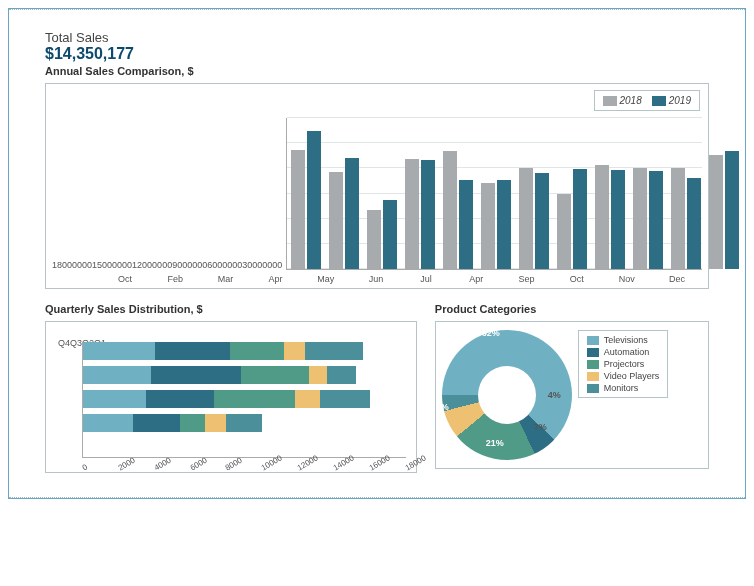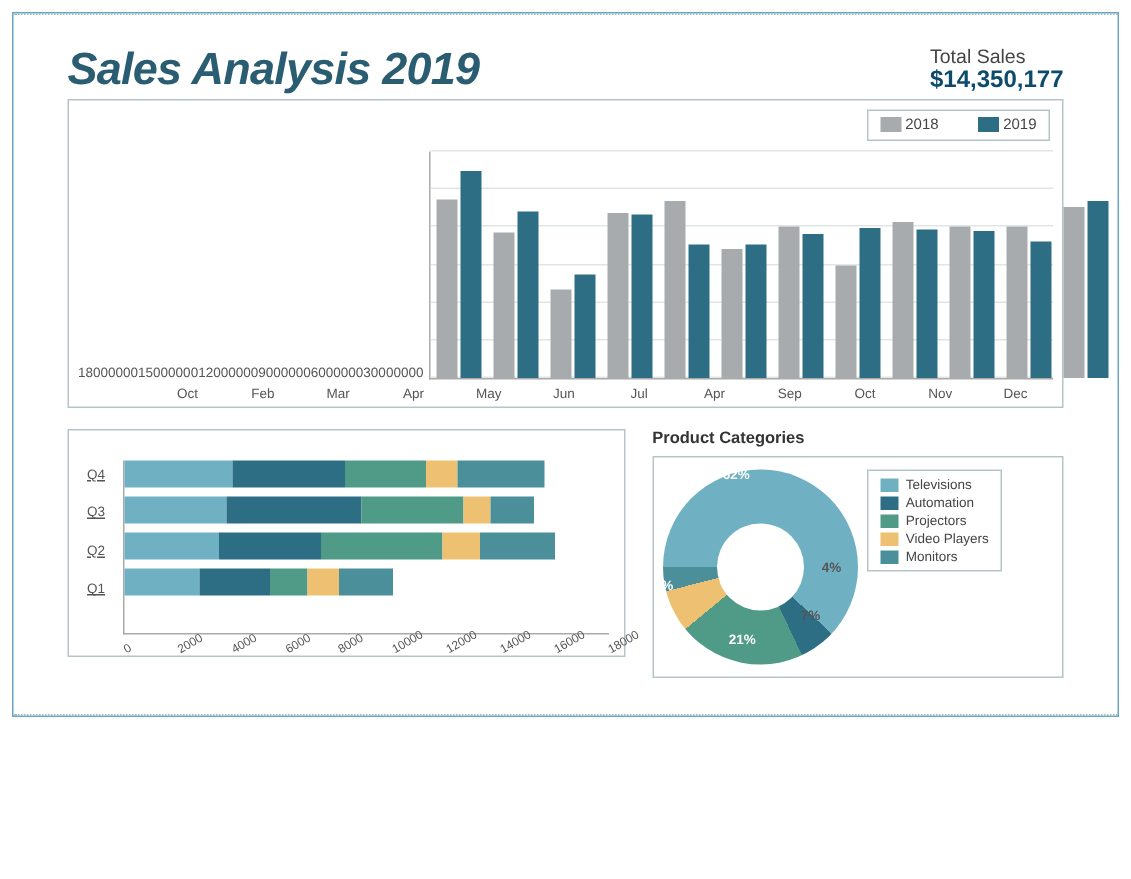--- a/index.html
+++ b/index.html
@@ -7,39 +7,39 @@
 .page-border { border: 1px solid #6aa6c4; margin: 8px; padding: 0; }
 .dotted-band { border-top: 1px dotted #9bb; border-bottom: 1px dotted #9bb; }
 .report { padding: 20px 36px 24px 36px; }
 .header-row { display: flex; justify-content: space-between; align-items: flex-start; margin-bottom: 2px; }
 .title { font-size: 30px; font-weight: bold; color: #2a5d71; font-style: italic; letter-spacing: -0.5px; }
 .total-label { font-size: 13px; color: #444; text-align: left; }
 .total-value { font-size: 16px; font-weight: bold; color: #0c4a6e; text-align: right; }
 .daterange { font-size: 10px; color: #555; margin-bottom: 18px; }
 .section-title { font-size: 11px; font-weight: bold; color: #333; margin-bottom: 6px; }
 .chart-box { border: 1px solid #b5c5c7; padding: 6px 6px 4px 6px; position: relative; }
-.legend { position: absolute; top: 6px; right: 8px; border: 1px solid #b5c5c7; background: #fff; padding: 4px 8px; display: flex; gap: 26px; font-size: 10px; color: #444; align-items: center; }
+.legend { position: absolute; top: 6px; right: 8px; border: 1px solid #b5c5c7; background: #fff; padding: 4px 8px; display: flex; gap: 10px; font-size: 10px; color: #444; align-items: center; font-style: italic; }
 .swatch { display: inline-block; width: 14px; height: 10px; vertical-align: middle; margin-right: 3px; }
 .barchart { display: flex; align-items: flex-end; height: 180px; padding-top: 28px; }
 .y-axis { display: flex; flex-direction: row; justify-content: space-between; align-items: flex-end; font-size: 9px; color: #555; height: 152px; padding-right: 4px; }
 .plot { flex: 1; position: relative; height: 152px; border-left: 1px solid #aaa; border-bottom: 1px solid #aaa; }
 .gridlines { position: absolute; inset: 0; }
 .gridline { position: absolute; left: 0; right: 0; border-top: 1px solid #e0e6e6; }
 .month-cols { position: absolute; inset: 0; display: flex; }
 .month-col { flex: 1; display: flex; align-items: flex-end; justify-content: center; gap: 2px; padding: 0 4px; }
 .bar { width: 14px; }
 .bar-a { background: #a8abad; }
 .bar-b { background: #2d6e85; }
 .x-labels { display: flex; font-size: 9px; color: #555; margin-left: 48px; }
 .x-labels > div { flex: 1; text-align: center; padding-top: 4px; }
 .lower { display: flex; gap: 18px; margin-top: 14px; }
 .lower-left { width: 56%; }
 .lower-right { flex: 1; }
 .stacked { position: relative; padding: 8px 4px 16px 4px; height: 140px; }
-.stack-y { position: absolute; left: 6px; top: 10px; bottom: 28px; display: flex; flex-direction: column; justify-content: space-around; font-size: 9px; color: #555; text-decoration: underline; }
+.stack-y { position: absolute; left: 6px; top: 10px; bottom: 28px; display: flex; flex-direction: row; justify-content: space-around; font-size: 9px; color: #555; }
 .stack-plot { margin-left: 26px; height: 100%; position: relative; border-left: 1px solid #aaa; border-bottom: 1px solid #aaa; }
 .stack-row { height: 18px; margin: 6px 0; display: flex; }
 .seg { height: 100%; }
 .stack-x { position: absolute; left: 0; right: 0; bottom: -16px; display: flex; justify-content: space-between; font-size: 8px; color: #555; transform-origin: left; }
 .stack-x span { transform: rotate(-30deg); display: inline-block; width: 0; white-space: nowrap; }
 .donut-area { display: flex; align-items: flex-start; gap: 6px; padding: 8px 6px; }
 .donut { position: relative; width: 130px; height: 130px; border-radius: 50%; }
 .donut-hole { position: absolute; top: 50%; left: 50%; width: 58px; height: 58px; background: #fff; border-radius: 50%; transform: translate(-50%,-50%); }
 .slice-label { position: absolute; font-size: 9px; color: #fff; font-weight: bold; }
 .cat-legend { border: 1px solid #b5c5c7; padding: 2px 8px; font-size: 9px; color: #444; }
@@ -48,28 +48,26 @@
 </style>
 </head>
 <body>
 
 <div class="page-border">
 <div class="dotted-band">
 <div class="report">
 
   <div class="header-row">
     <div>
-      <div class="title">Sales Analysis 2019</div>
-    </div>
-    <div>
       <div class="total-label">Total Sales</div>
       <div class="total-value">$14,350,177</div>
     </div>
   </div>
 
+  <div class="section-title">Annual Sales Comparison, $</div>
   <div class="chart-box">
     <div class="legend">
       <span><span class="swatch bar-a"></span><span>2018</span></span>
       <span><span class="swatch bar-b"></span><span>2019</span></span>
     </div>
     <div class="barchart">
       <div class="y-axis" id="annual-y">
               <div>18000000</div>
               <div>15000000</div>
               <div>12000000</div>
@@ -151,20 +149,21 @@
             <div>Apr</div>
             <div>Sep</div>
             <div>Oct</div>
             <div>Nov</div>
             <div>Dec</div>
           </div>
   </div>
 
   <div class="lower">
     <div class="lower-left">
+      <div class="section-title">Quarterly Sales Distribution, $</div>
       <div class="chart-box">
         <div class="stacked">
           <div class="stack-y" id="stack-y">
                   <div>Q4</div>
                   <div>Q3</div>
                   <div>Q2</div>
                   <div>Q1</div>
                 </div>
           <div class="stack-plot" id="stack-plot">
             <div class="stack-row">

